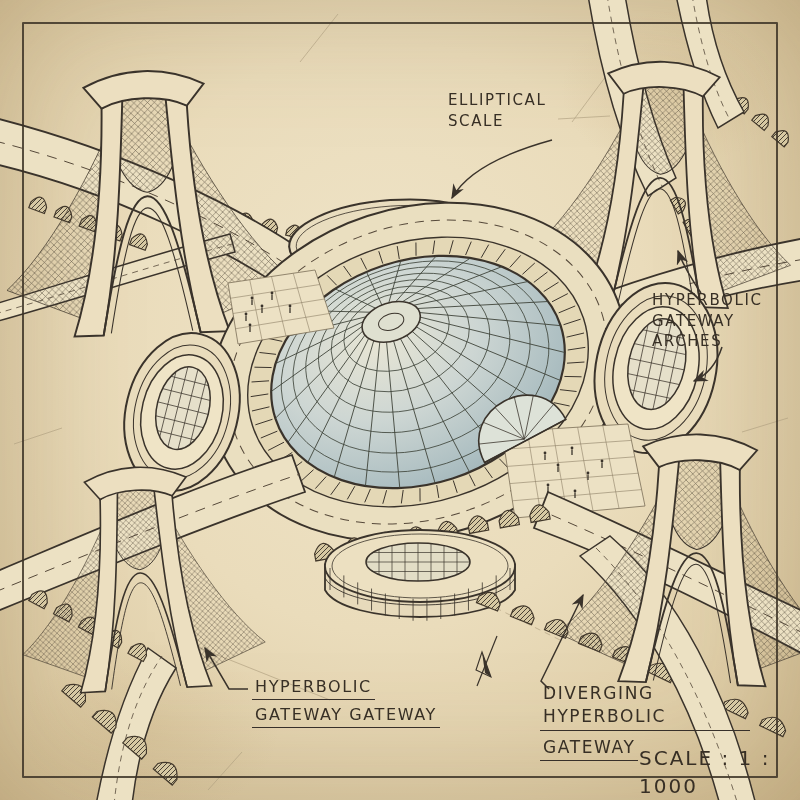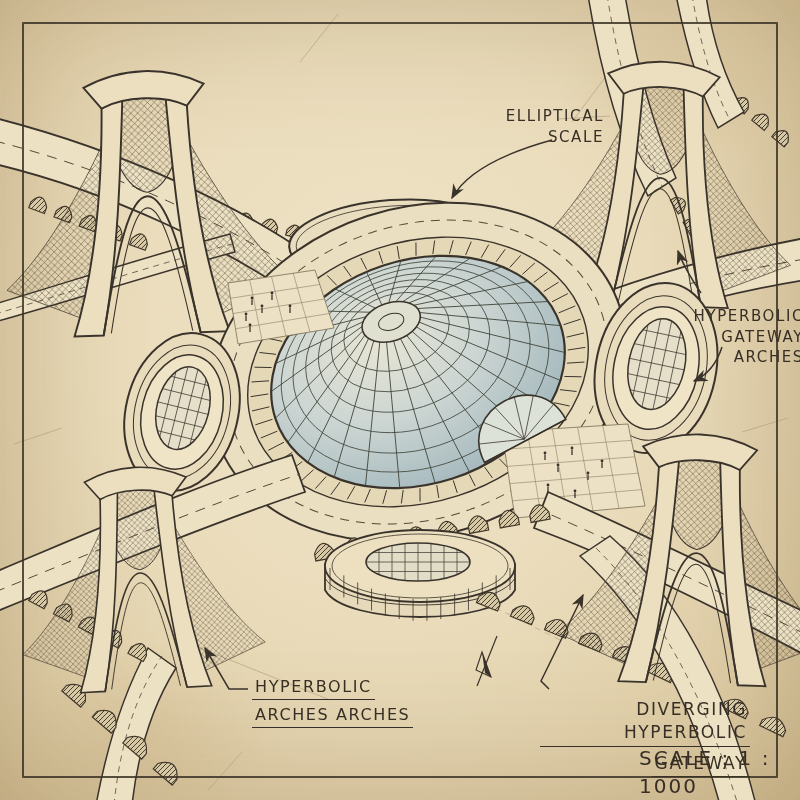--- a/index.html
+++ b/index.html
@@ -7,21 +7,21 @@
   .sheet{position:relative;width:800px;height:800px;overflow:hidden;
     background:radial-gradient(ellipse at 48% 42%, #efe4c8 0%, #eadcbb 45%, #e0cfa9 75%, #d4c096 100%);
     box-shadow:inset 0 0 140px rgba(120,90,45,.28);}
   .stain{position:absolute;border-radius:50%;pointer-events:none;}
   .stain.a{left:560px;top:10px;width:220px;height:160px;background:radial-gradient(closest-side,rgba(170,135,80,.12),rgba(170,135,80,0));}
   .stain.b{left:20px;top:640px;width:260px;height:180px;background:radial-gradient(closest-side,rgba(160,125,70,.12),rgba(160,125,70,0));}
   .frame{position:absolute;left:22px;top:22px;right:22px;bottom:22px;border:2px solid rgba(60,50,38,.85);border-radius:1px;pointer-events:none;}
   svg.art{position:absolute;left:0;top:0;}
   .lbl{position:absolute;color:#372f25;line-height:1.38;letter-spacing:1.6px;font-weight:400;}
   .lbl .ln{display:inline-block;}
-  .lbl.center{text-align:right;margin-top:16px;}
+  .lbl.center{text-align:left;}
   .u .ln{border-bottom:1.7px solid #37302a;padding:0 3px 1px 3px;}
   .lbl .row{display:block;}
   #lbl-dome{left:448px;top:90px;width:156px;font-size:15px;}
   #lbl-hga-right{left:652px;top:290px;width:152px;font-size:15px;}
   #lbl-hga-left{left:252px;top:676px;font-size:16px;}
   #lbl-hga-left .row{margin-bottom:4px;}
   #lbl-arteries{left:540px;top:682px;width:210px;font-size:17px;}
   #lbl-arteries .row{margin-bottom:5px;}
   #lbl-scale{left:636px;top:745px;width:146px;font-size:20px;text-align:left;letter-spacing:2px;}
 </style>
@@ -521,21 +521,21 @@
   </div>
 
   <div class="lbl center" id="lbl-hga-right">
     <span class="row ln">HYPERBOLIC</span>
     <span class="row ln">GATEWAY</span>
     <span class="row ln">ARCHES</span>
   </div>
 
   <div class="lbl u" id="lbl-hga-left">
     <span class="row"><span class="ln">HYPERBOLIC</span></span>
-    <span class="row"><span class="ln">ARCHES ARCHES</span></span>
+    <span class="row"><span class="ln">GATEWAY GATEWAY</span></span>
   </div>
 
   <div class="lbl u center" id="lbl-arteries">
     <span class="row"><span class="ln">DIVERGING HYPERBOLIC</span></span>
     <span class="row"><span class="ln">GATEWAY</span></span>
   </div>
 
   <div class="lbl u" id="lbl-scale">
     <span class="ln">SCALE : 1 : 1000</span>
   </div>

